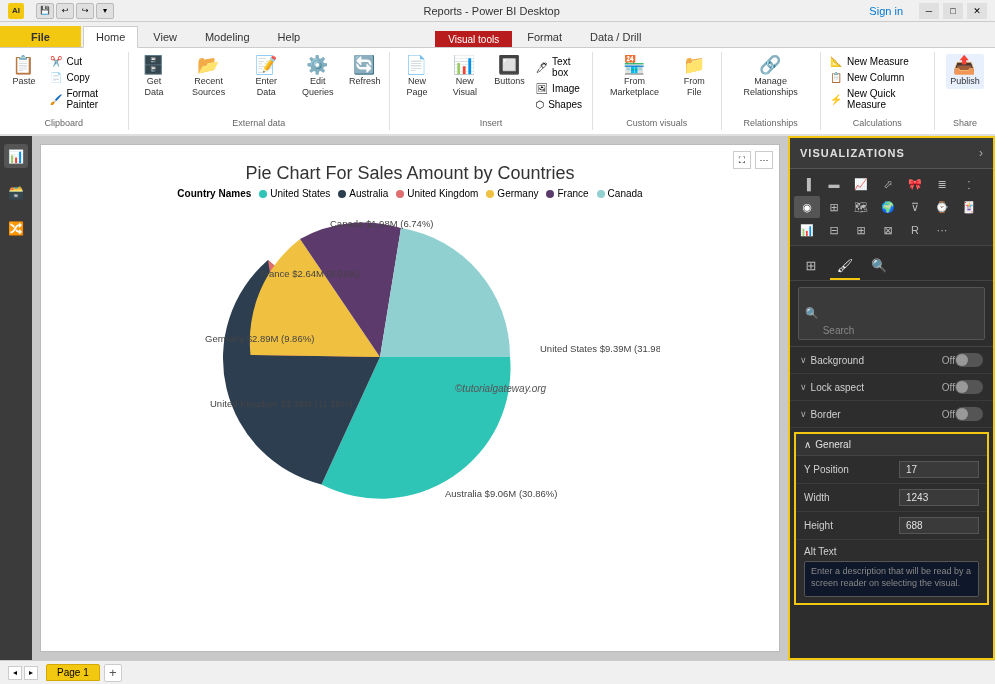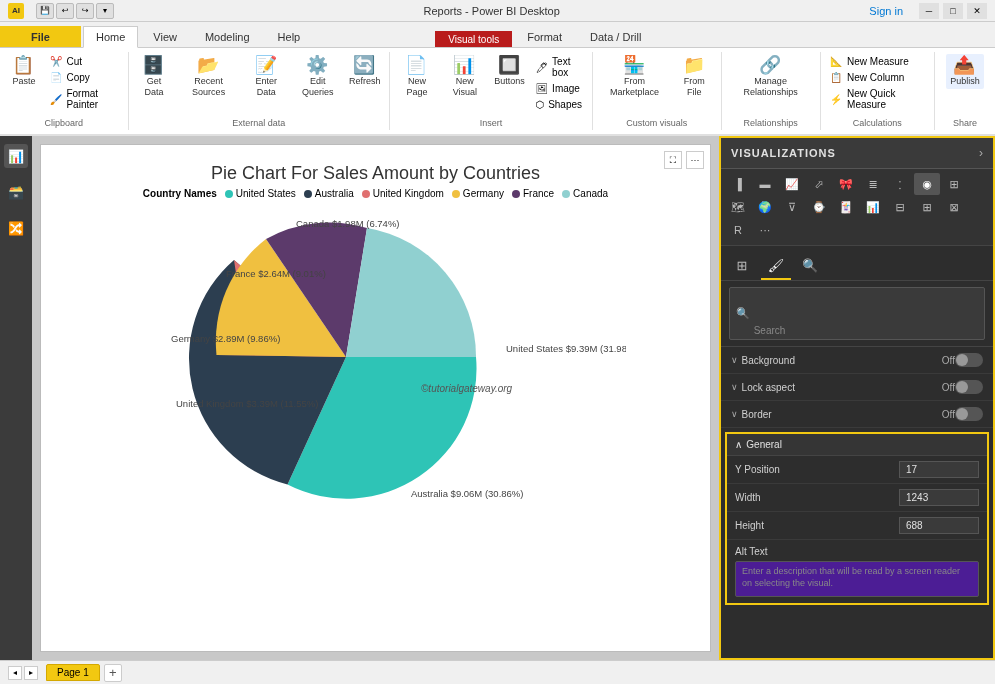--- a/index.html
+++ b/index.html
@@ -202,21 +202,21 @@
       border-radius: 50%;
     }
     .chart-area {
       position: relative;
       width: 500px;
       height: 300px;
     }
 
     
     .right-panel {
-      width: 276px;
+      width: 207px;
       background: #2d2d2d;
       display: flex;
       flex-direction: column;
       color: #e0e0e0;
       border: 2px solid #f2c811;
     }
     .panel-header {
       background: #3a3a3a;
       padding: 8px 10px;
       display: flex;
@@ -369,21 +369,21 @@
       border: 1px solid #555;
       color: #e0e0e0;
       font-size: 10px;
       padding: 2px 6px;
       width: 80px;
       text-align: left;
     }
     .alt-text-section { padding: 6px 8px; }
     .alt-text-label { font-size: 10px; color: #d0d0d0; margin-bottom: 4px; }
     .alt-text-box {
-      background: #4c1d95;
+      background: #0f172a;
       border: 1px solid #555;
       border-radius: 2px;
       padding: 4px 6px;
       font-size: 9px;
       color: #888;
       width: 100%;
       height: 36px;
       line-height: 1.3;
     }
 

